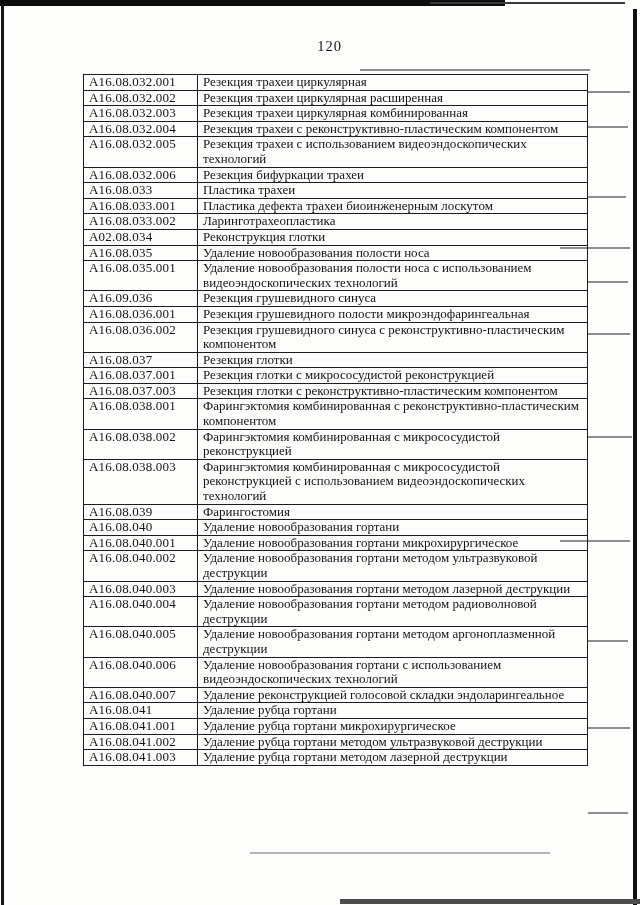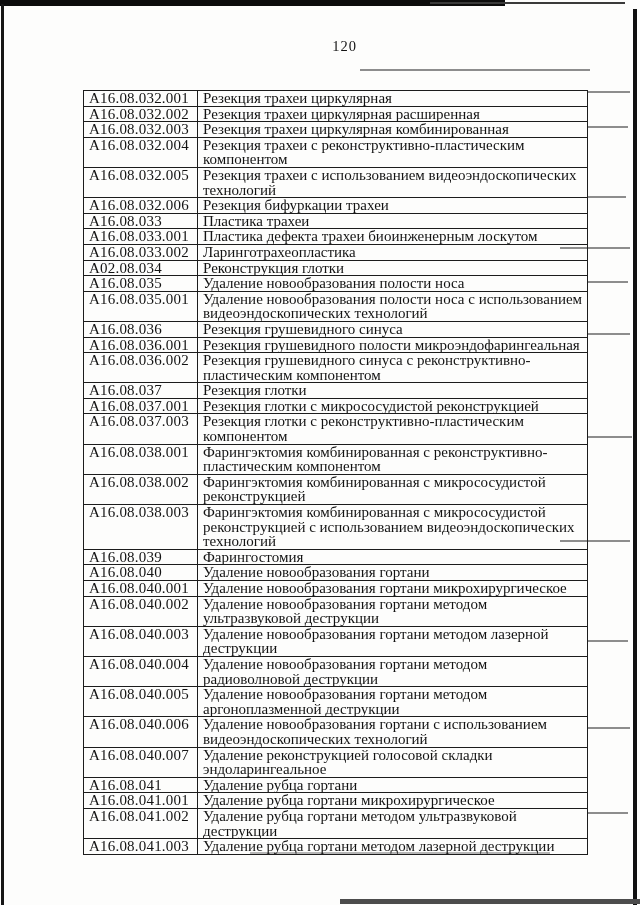--- a/index.html
+++ b/index.html
@@ -10,28 +10,28 @@
   }
   
   .scan-top{position:absolute;top:0;left:0;width:505px;height:6px;background:#0c0c0c;}
   .scan-top2{position:absolute;top:2px;left:430px;width:195px;height:2px;background:#3a3a3a;}
   .scan-left{position:absolute;top:4px;left:1px;width:3px;height:901px;background:#161616;}
   .scan-right{position:absolute;top:9px;left:633px;width:4px;height:896px;background:#101010;}
   .scan-bottom{position:absolute;top:899px;left:340px;width:300px;height:5px;background:#4c4c4c;}
   .streak{position:absolute;height:2px;background:#8d8d8d;}
   
   .page-number{
-    position:absolute;top:38px;left:92px;width:505px;
+    position:absolute;top:38px;left:77px;width:505px;
     text-align:center;font-size:14.5px;letter-spacing:1px;
   }
   
   table.codes{
-    position:absolute;top:90px;left:83px;width:505px;
+    position:absolute;top:74px;left:83px;width:505px;
     border-collapse:collapse;table-layout:fixed;
-    font-size:15px;line-height:14.6px;
+    font-size:13px;line-height:14.6px;
   }
   table.codes td{
     border:1px solid #1c1c1c;
     padding:0 4px 0 5px;
     vertical-align:top;
     overflow:hidden;
   }
   td.code-cell{white-space:nowrap;letter-spacing:0.2px;}
   table.codes{border:1.5px solid #151515;}
 </style>
@@ -108,21 +108,21 @@
       </tr>
       <tr>
         <td class="code-cell">А16.08.035</td>
         <td class="name-cell">Удаление новообразования полости носа</td>
       </tr>
       <tr>
         <td class="code-cell">А16.08.035.001</td>
         <td class="name-cell">Удаление новообразования полости носа с использованием видеоэндоскопических технологий</td>
       </tr>
       <tr>
-        <td class="code-cell">А16.08.036</td>
+        <td class="code-cell">А16.09.036</td>
         <td class="name-cell">Резекция грушевидного синуса</td>
       </tr>
       <tr>
         <td class="code-cell">А16.08.036.001</td>
         <td class="name-cell">Резекция грушевидного полости микроэндофарингеальная</td>
       </tr>
       <tr>
         <td class="code-cell">А16.08.036.002</td>
         <td class="name-cell">Резекция грушевидного синуса с реконструктивно-пластическим компонентом</td>
       </tr>

